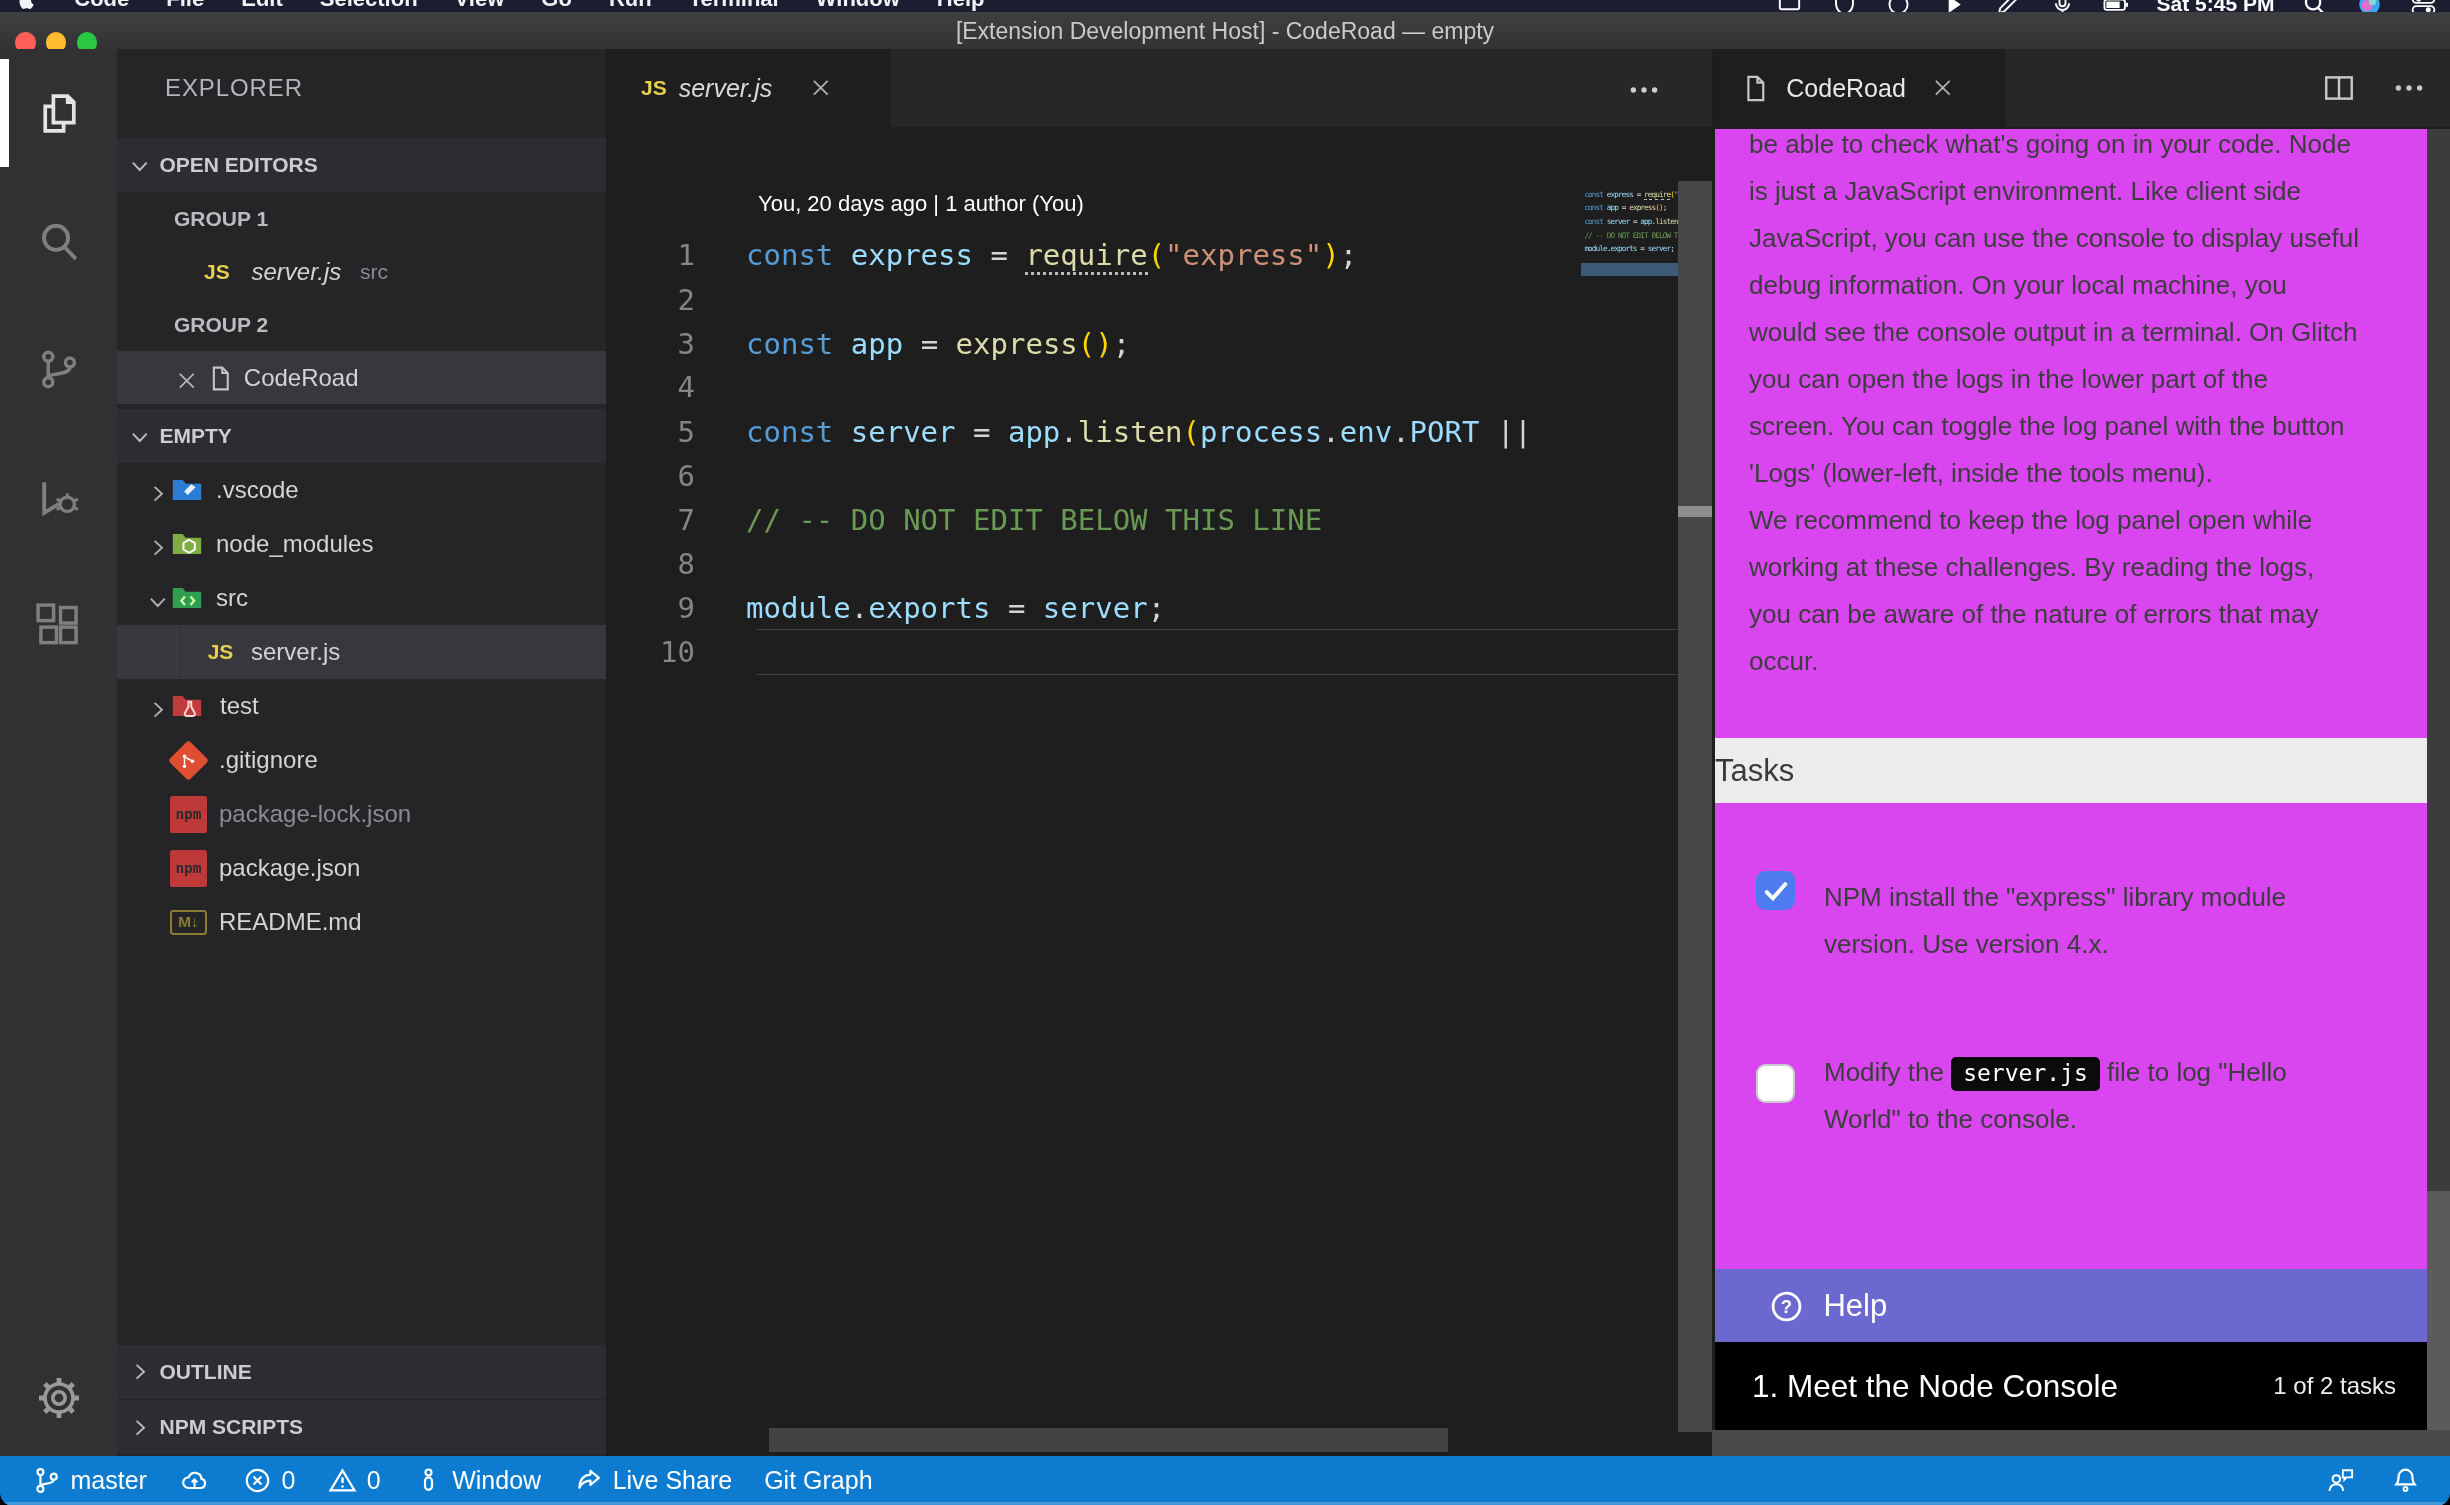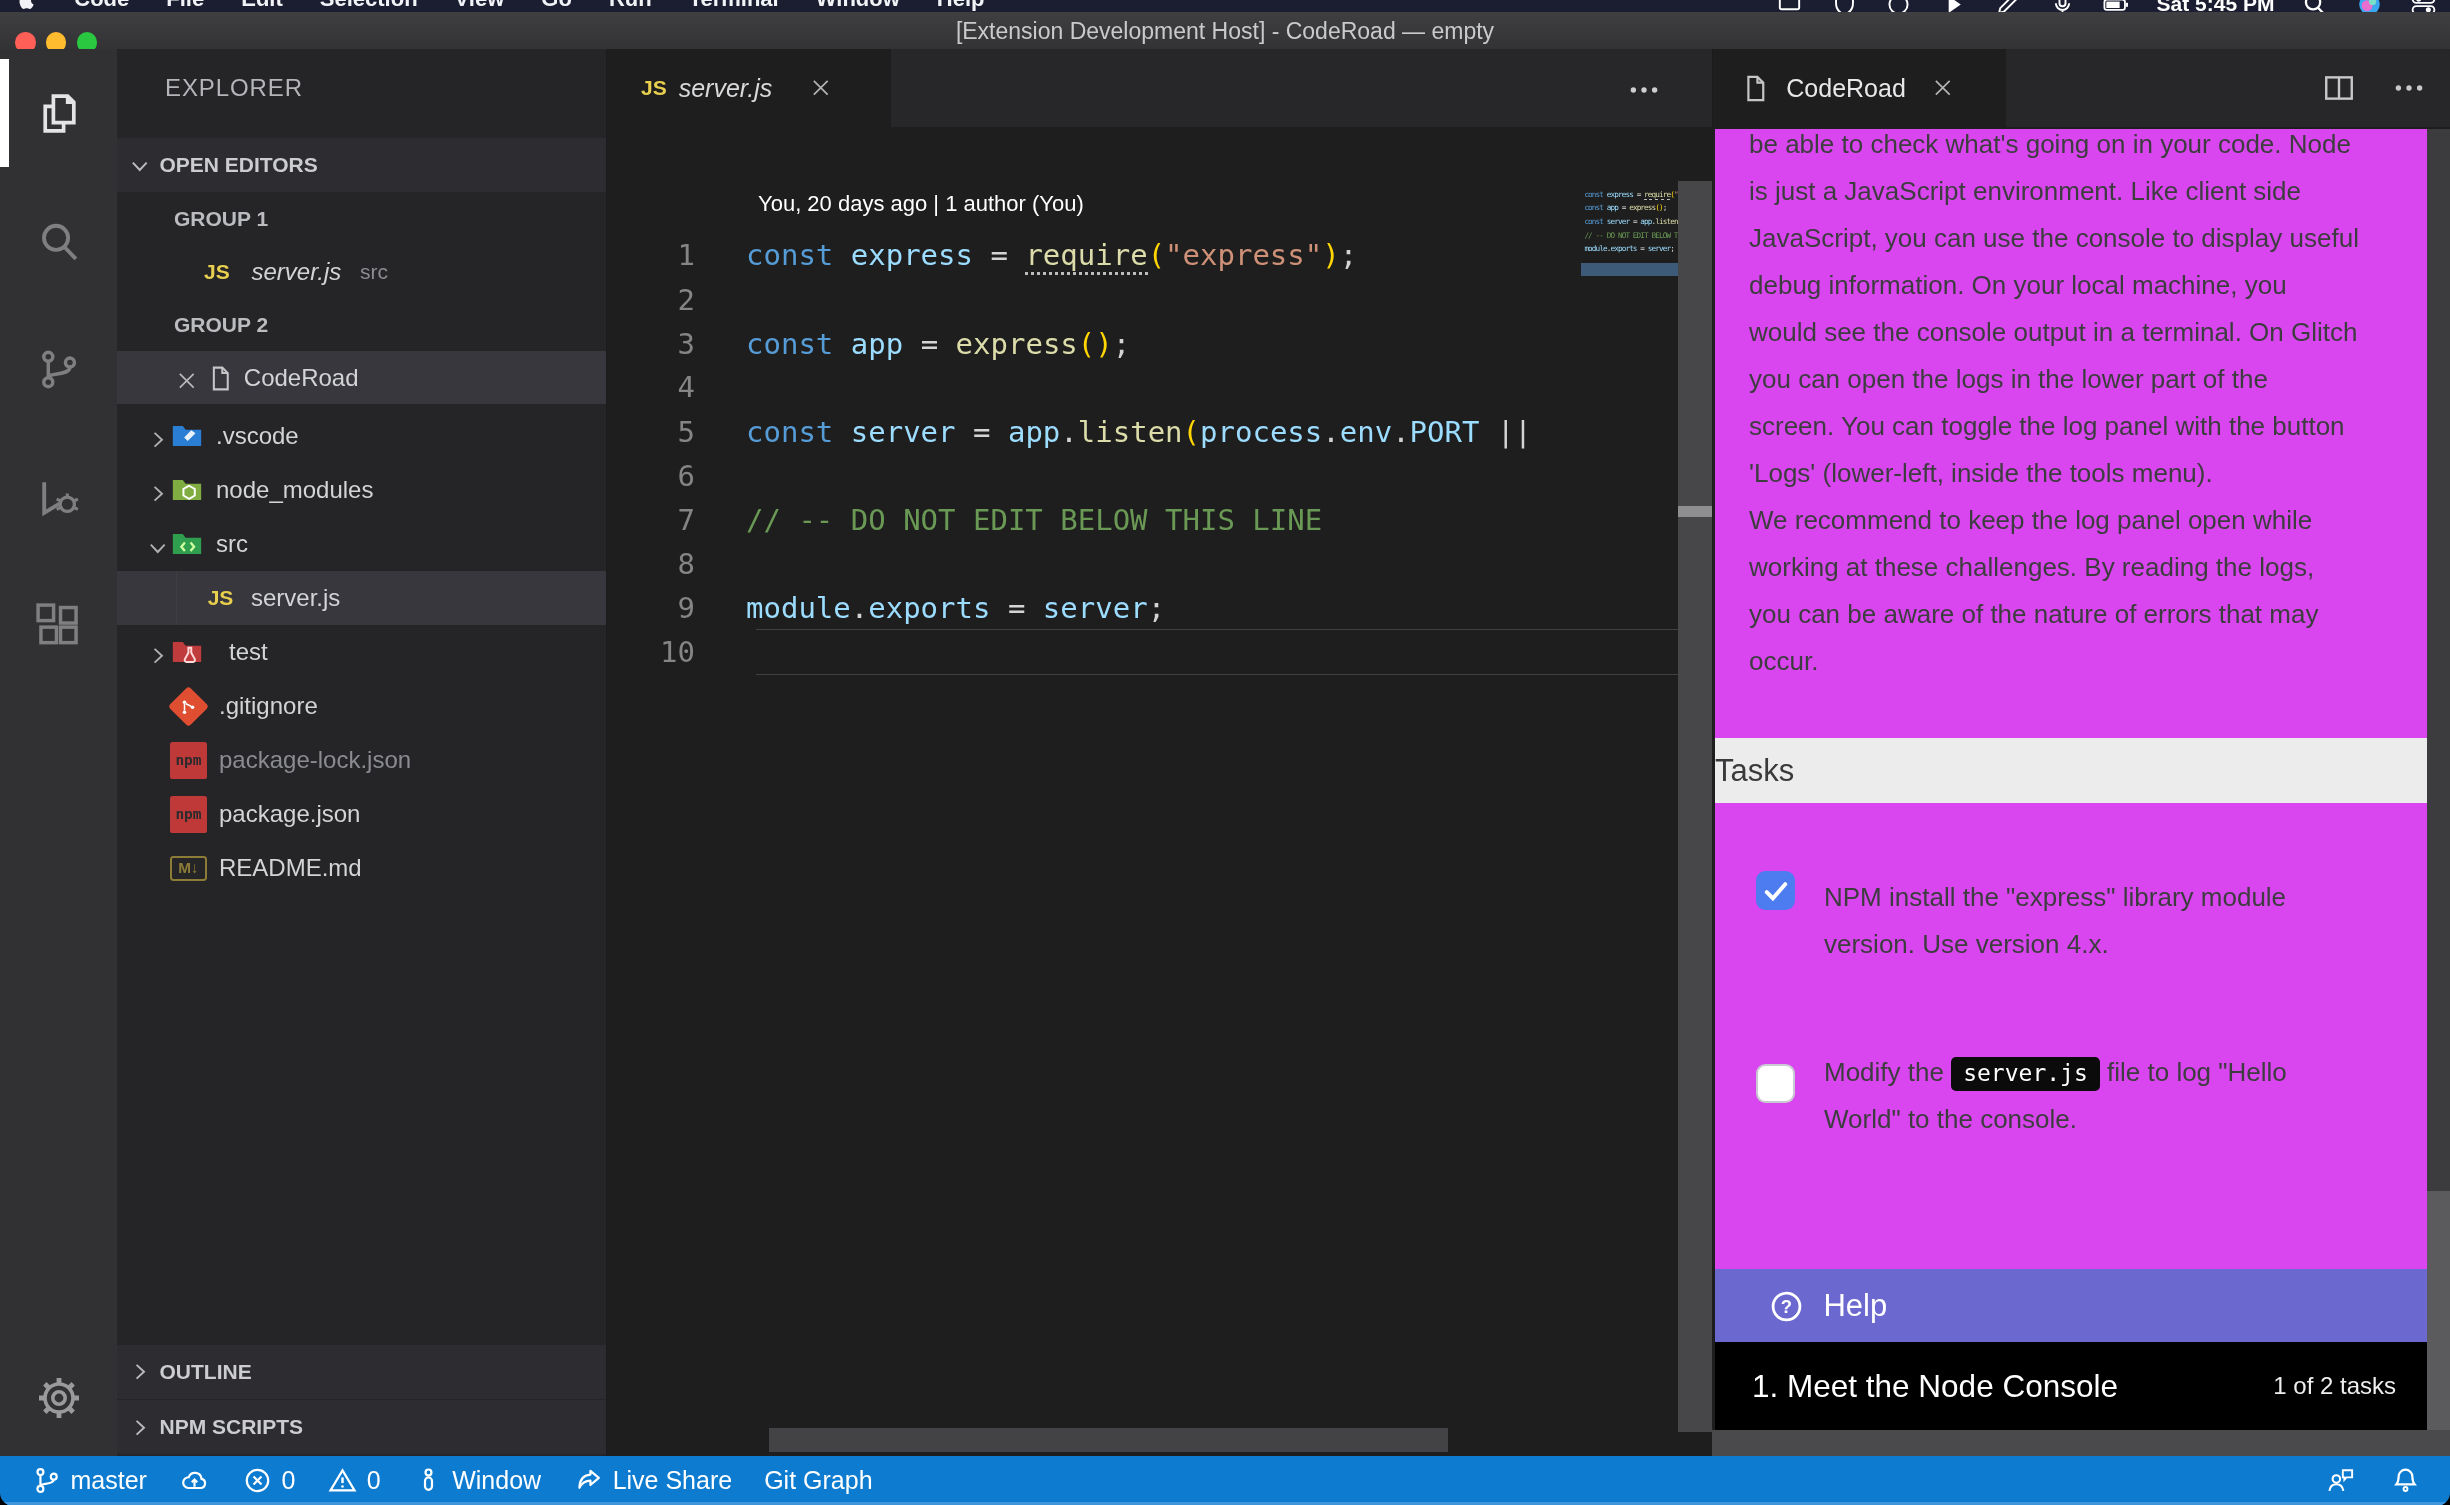--- a/index.html
+++ b/index.html
@@ -250,20 +250,26 @@
             </svg></span>
           <span style="margin-left:6.8px"><span style="width:37px;color:#c6c6c9"><svg viewBox="0 0 24 24" class="ic" style="width:29px;height:29px">
                 <path d="M6.5 3h7L18 7.5V21H6.5z" fill="none" stroke="currentColor" stroke-width="1.7"></path>
                 <path d="M13.5 3v4.5H18" fill="none" stroke="currentColor" stroke-width="1.7"></path>
               </svg></span></span>
           <span style="margin-left:8.5px">CodeRoad</span>
         </div>
       </div>
     <div style="height:5.1px"></div>
     <div id="folder-section">
+        <div class="sec-band">
+          <svg viewBox="0 0 24 24" class="ic">
+            <path d="M5.5 9l6.5 7 6.5-7" fill="none" stroke="currentColor" stroke-width="1.8"></path>
+          </svg>
+          <span>EMPTY</span>
+        </div>
         <div class="tree-row ">
           <span style="width:53px;display:flex;justify-content:flex-end">
             <span class="chev"><svg viewBox="0 0 24 24" class="ic">
                 <path d="M9 5.5l7 6.5-7 6.5" fill="none" stroke="currentColor" stroke-width="1.8"></path>
               </svg></span>
           </span>
           <span class="fic"><svg viewBox="0 0 24 24">
               <path d="M2 5h7l2 2.5h11V19H2z" fill="#2a7fd4"></path>
               <path d="M15 8l-5 5 2.5 2.5L18 10z" fill="#fff" opacity=".9"></path>
             </svg></span>
@@ -302,21 +308,21 @@
         <div class="tree-row ">
           <span style="width:53px;display:flex;justify-content:flex-end">
             <span class="chev"><svg viewBox="0 0 24 24" class="ic">
                 <path d="M9 5.5l7 6.5-7 6.5" fill="none" stroke="currentColor" stroke-width="1.8"></path>
               </svg></span>
           </span>
           <span class="fic"><svg viewBox="0 0 24 24">
               <path d="M2 5h7l2 2.5h11V19H2z" fill="#c03c3c"></path>
               <path d="M13 9v3.5L10.5 17a1.4 1.4 0 0 0 1.2 2h4.6a1.4 1.4 0 0 0 1.2-2L15 12.5V9z" fill="none" stroke="#ffd9d9" stroke-width="1.4"></path>
             </svg></span>
-          <span class="" style="margin-left:25px">test</span>
+          <span class="" style="margin-left:16px">test</span>
         </div>
         <div class="tree-row ">
           <span style="width:53px;display:flex;justify-content:flex-end"></span>
           <span style="width:37px;display:flex;justify-content:center">
             <span class="git-dia">
               <svg viewBox="0 0 24 24">
                 <circle cx="8" cy="7" r="1.8" fill="currentColor"></circle>
                 <circle cx="8" cy="17" r="1.8" fill="currentColor"></circle>
                 <circle cx="16" cy="12" r="1.8" fill="currentColor"></circle>
                 <path d="M8 8.8v6.4 M9.5 8.5l5 2.5" stroke="currentColor" stroke-width="1.5"></path>

